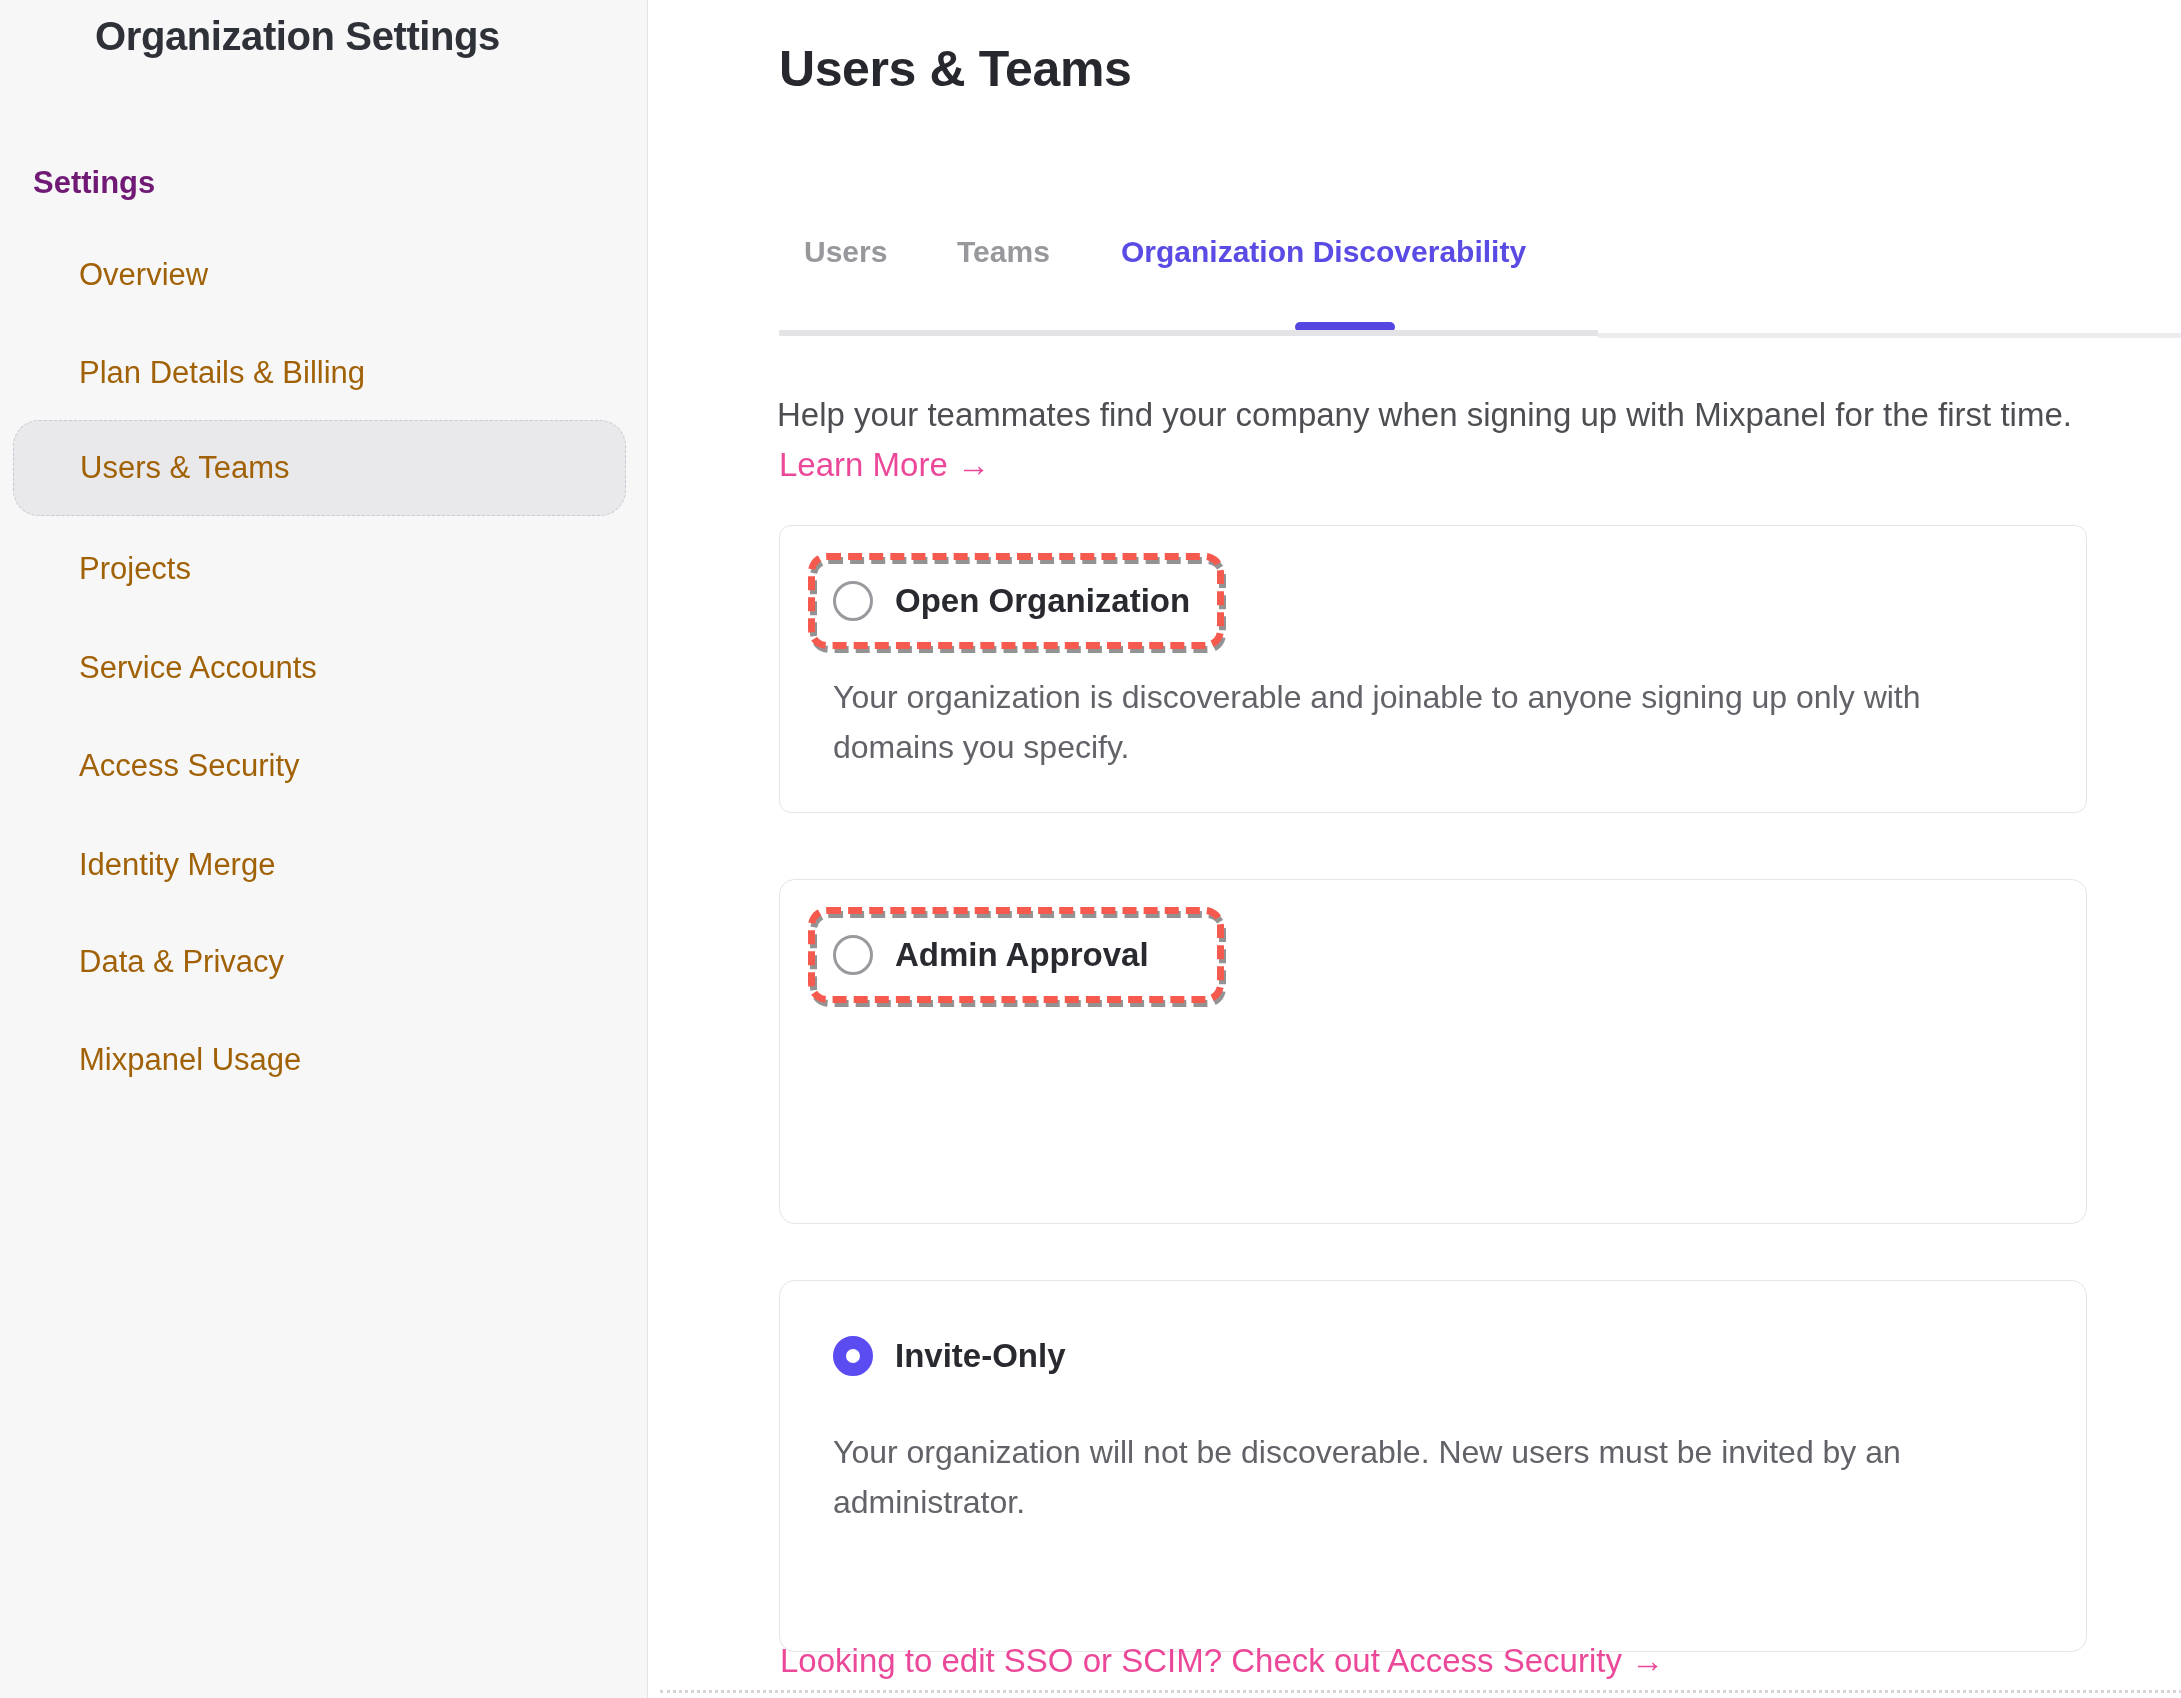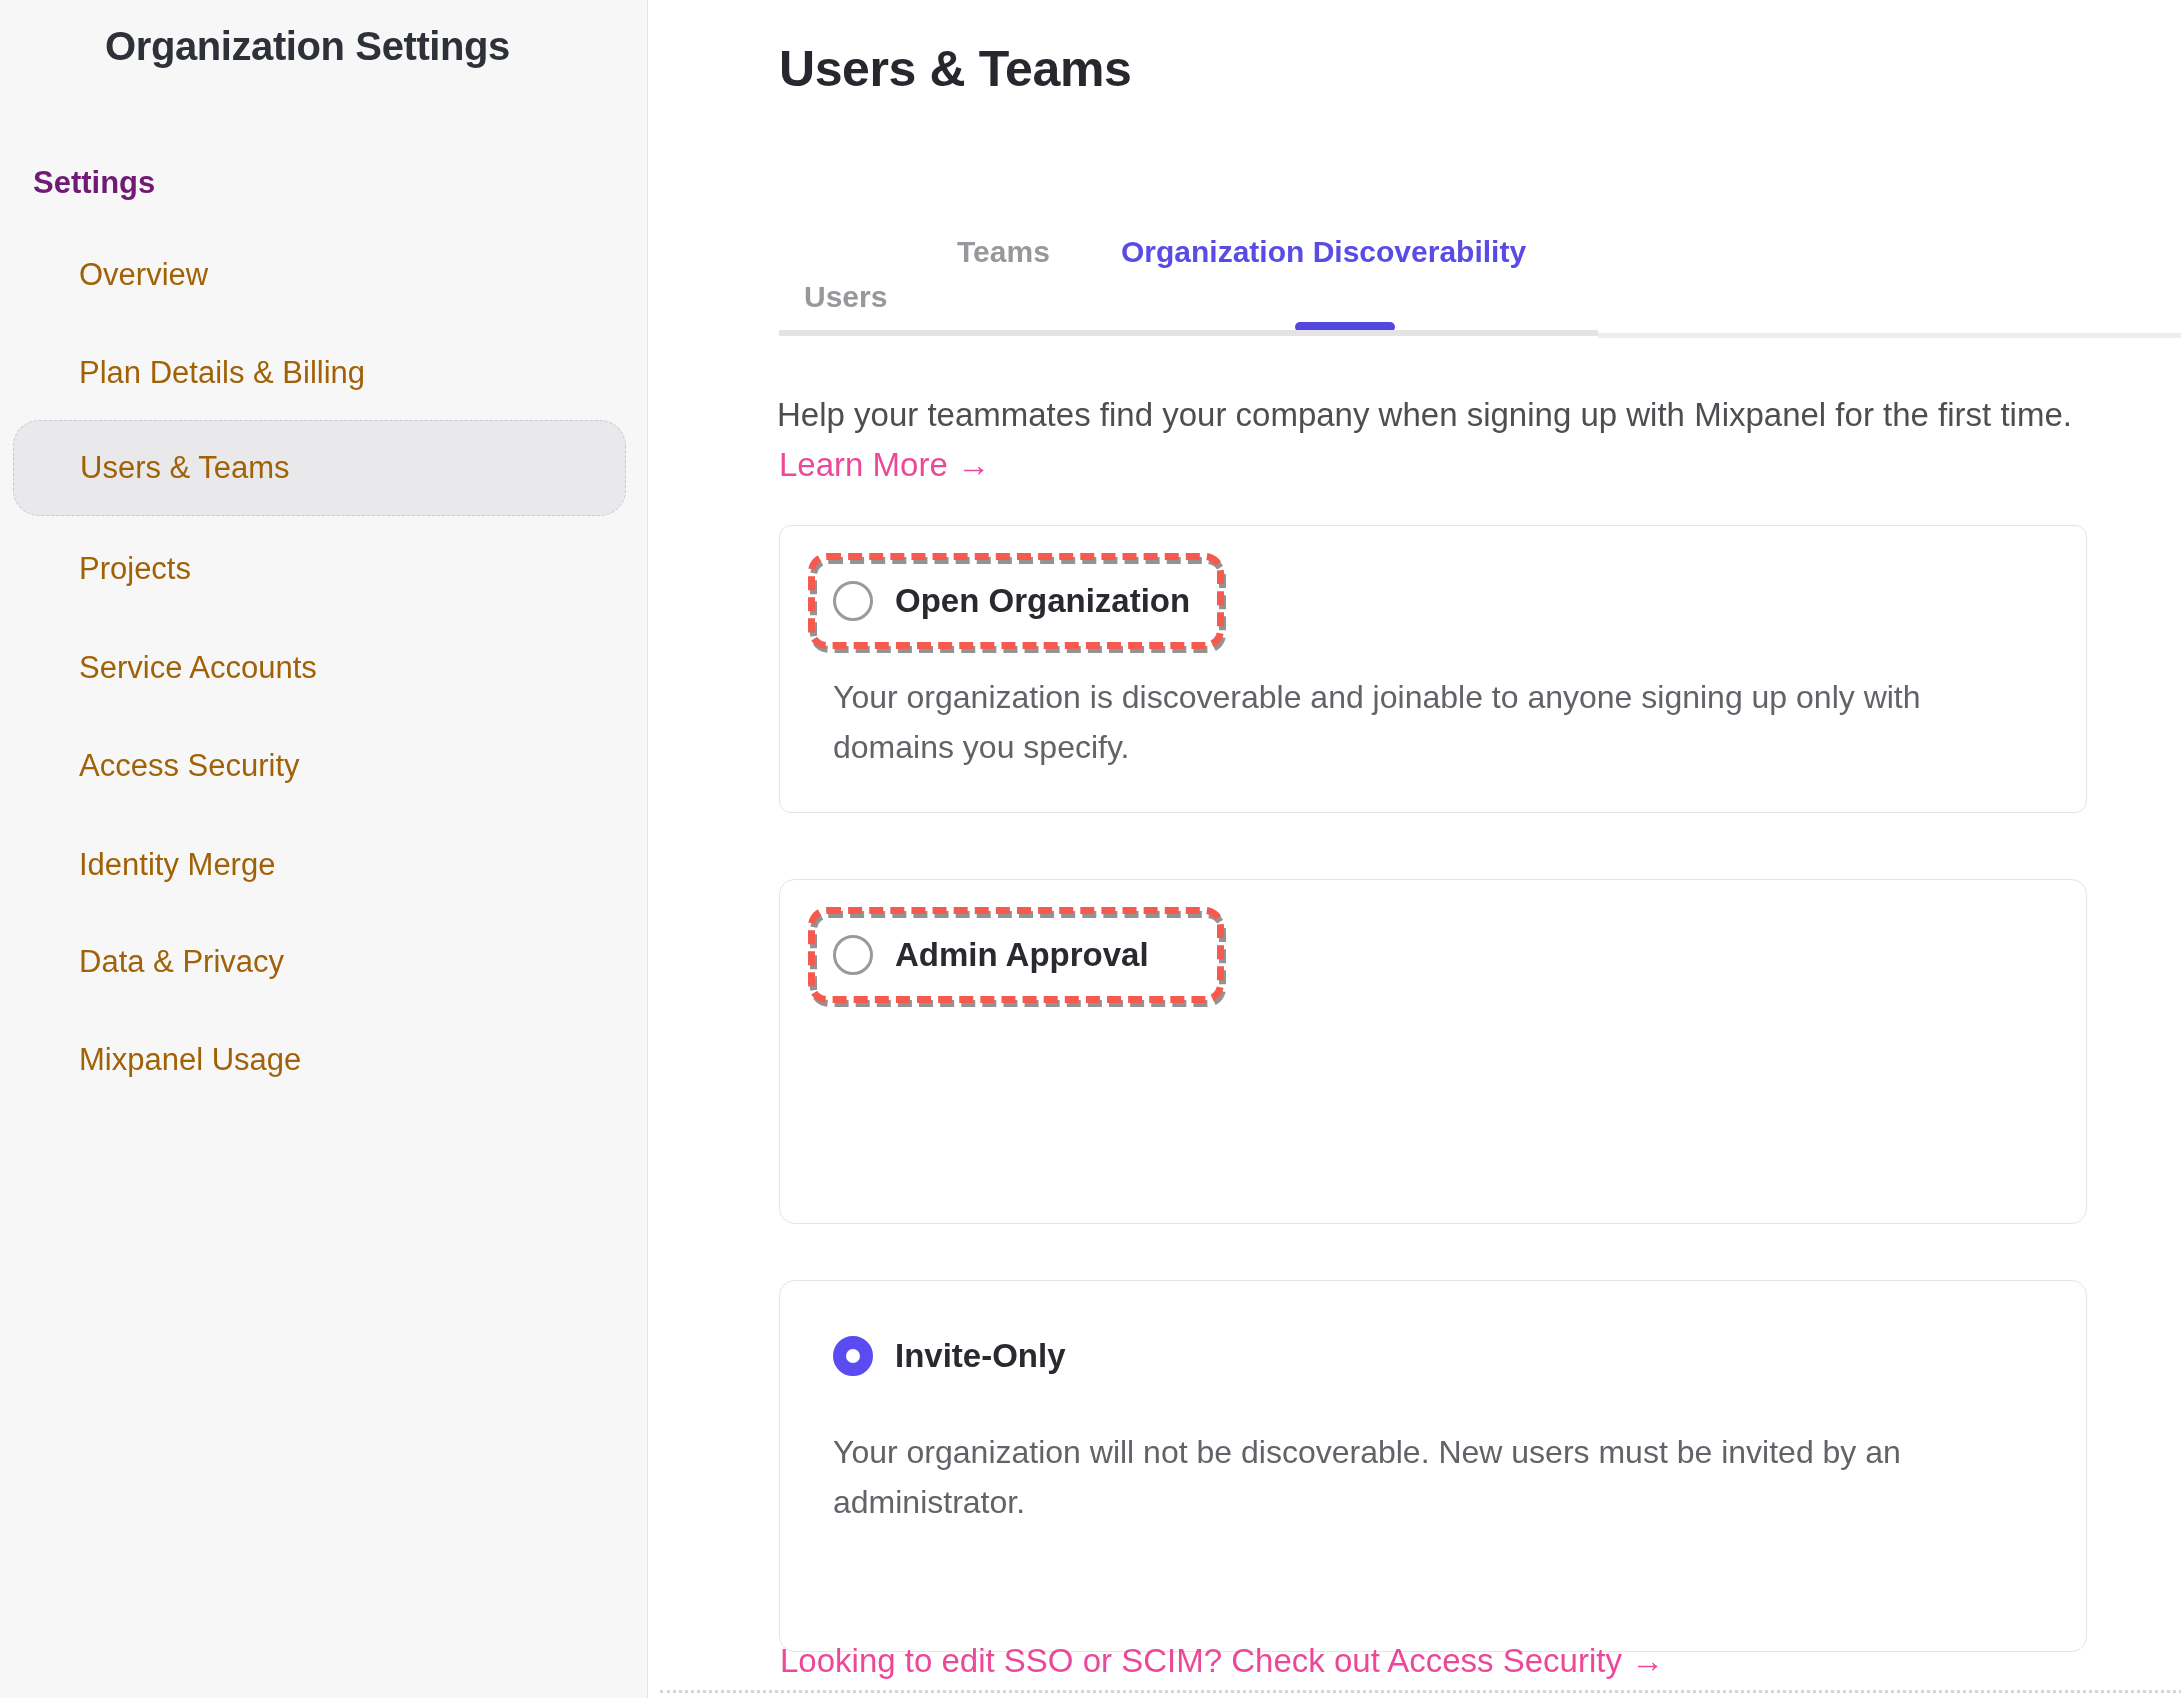--- a/index.html
+++ b/index.html
@@ -8,21 +8,21 @@
     background:#ffffff;
     font-family:"Liberation Sans", sans-serif;
     -webkit-font-smoothing:antialiased;
   }
   
   .sidebar{
     position:absolute;left:0;top:0;width:648px;height:1698px;
     background:#f7f7f8;border-right:1.7px solid #e4e4e6;box-sizing:border-box;
   }
   .sb-title{
-    position:absolute;left:95px;top:13.8px;margin:10px;
+    position:absolute;left:95px;top:13.8px;margin:0;
     font-size:40px;font-weight:700;color:#2e3138;letter-spacing:-0.4px;
   }
   .sb-section{
     position:absolute;left:33px;top:165px;
     font-size:31px;font-weight:700;color:#701a75;
   }
   .sb-item{
     position:absolute;left:79px;height:48px;line-height:48px;
     font-size:31px;font-weight:500;color:#a16207;cursor:pointer;white-space:nowrap;
   }
@@ -34,21 +34,21 @@
   
   .page-title{
     position:absolute;left:779px;top:40px;margin:0;
     font-size:50px;font-weight:700;color:#26282e;letter-spacing:-0.4px;
   }
   .tab{
     position:absolute;top:235px;height:34px;line-height:34px;
     font-size:30px;font-weight:600;color:#97989c;cursor:pointer;white-space:nowrap;
   }
   .tab.active{color:#5a4be4;}
-  .tab-users{left:804px;margin-top:45px;}
+  .tab-users{left:804px;}
   .tab-teams{left:957px;}
   .tab-orgdisc{left:1121px;}
   .tabline-dark{position:absolute;left:779px;top:330px;width:819px;height:6px;background:#e4e4e6;}
   .tabline-light{position:absolute;left:1598px;top:333px;width:584px;height:5.2px;background:#ededef;}
   .tab-indicator{position:absolute;left:1295px;top:322px;width:100px;height:10.3px;border-radius:5.2px;background:#5546e2;}
   .intro{
     position:absolute;left:777px;top:393px;
     font-size:33px;color:#4c4e52;line-height:43px;white-space:pre;
   }
   .text-link{

